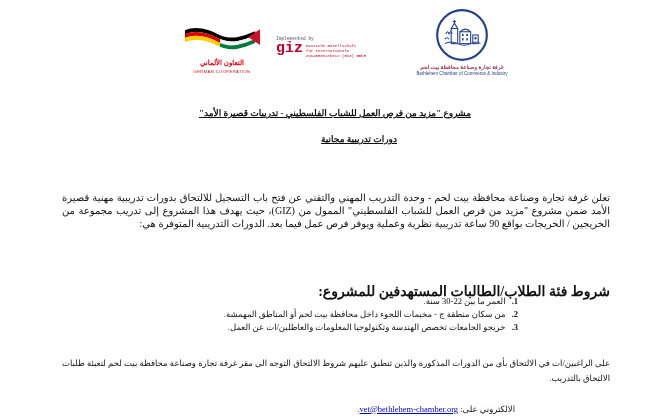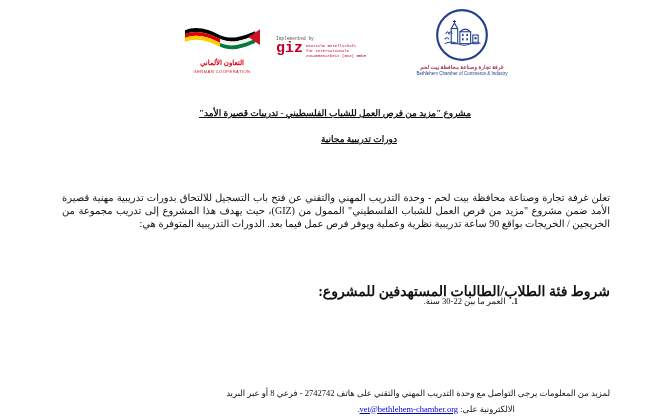--- a/index.html
+++ b/index.html
@@ -113,21 +113,29 @@
 
   <p class="intro rtl">تعلن غرفة تجارة وصناعة محافظة بيت لحم - وحدة التدريب المهني والتقني عن فتح باب التسجيل للالتحاق بدورات تدريبية مهنية قصيرة الأمد ضمن مشروع "مزيد من فرص العمل للشباب الفلسطيني" الممول من (GIZ)، حيث يهدف هذا المشروع إلى تدريب مجموعة من الخريجين / الخريجات بواقع 90 ساعة تدريبية نظرية وعملية ويوفر فرص عمل فيما بعد. الدورات التدريبية المتوفرة هي:</p>
 
 
   <div class="cond-head rtl">شروط فئة الطلاب/الطالبات المستهدفين للمشروع:</div>
   <ol class="conds rtl">
     <li>
       <span class="num">1.</span>
       <span>العمر ما بين 22-30 سنة.</span>
     </li>
+    <li>
+      <span class="num">2.</span>
+      <span>من سكان منطقة ج - مخيمات اللجوء داخل محافظة بيت لحم أو المناطق المهمشة.</span>
+    </li>
+    <li>
+      <span class="num">3.</span>
+      <span>خريجو الجامعات تخصص الهندسة وتكنولوجيا المعلومات والعاطلين/ات عن العمل.</span>
+    </li>
   </ol>
 
-  <p class="close2a rtl">لمزيد من المعلومات يرجى التواصل مع وحدة التدريب المهني والتقني على هاتف 2742742 - فرعي 8 أو عبر البريد</p>
+  <p class="close1 rtl">على الراغبين/ات في الالتحاق بأي من الدورات المذكورة والذين تنطبق عليهم شروط الالتحاق التوجه الى مقر غرفة تجارة وصناعة محافظة بيت لحم لتعبئة طلبات الالتحاق بالتدريب.</p>
   <p class="close2b rtl">
-    <span>الالكترونية على:</span>
+    <span>الالكتروني على:</span>
     <a class="email" href="#">vet@bethlehem-chamber.org</a><span>.</span>
   </p>
 
 </div>
 
 </body></html>

